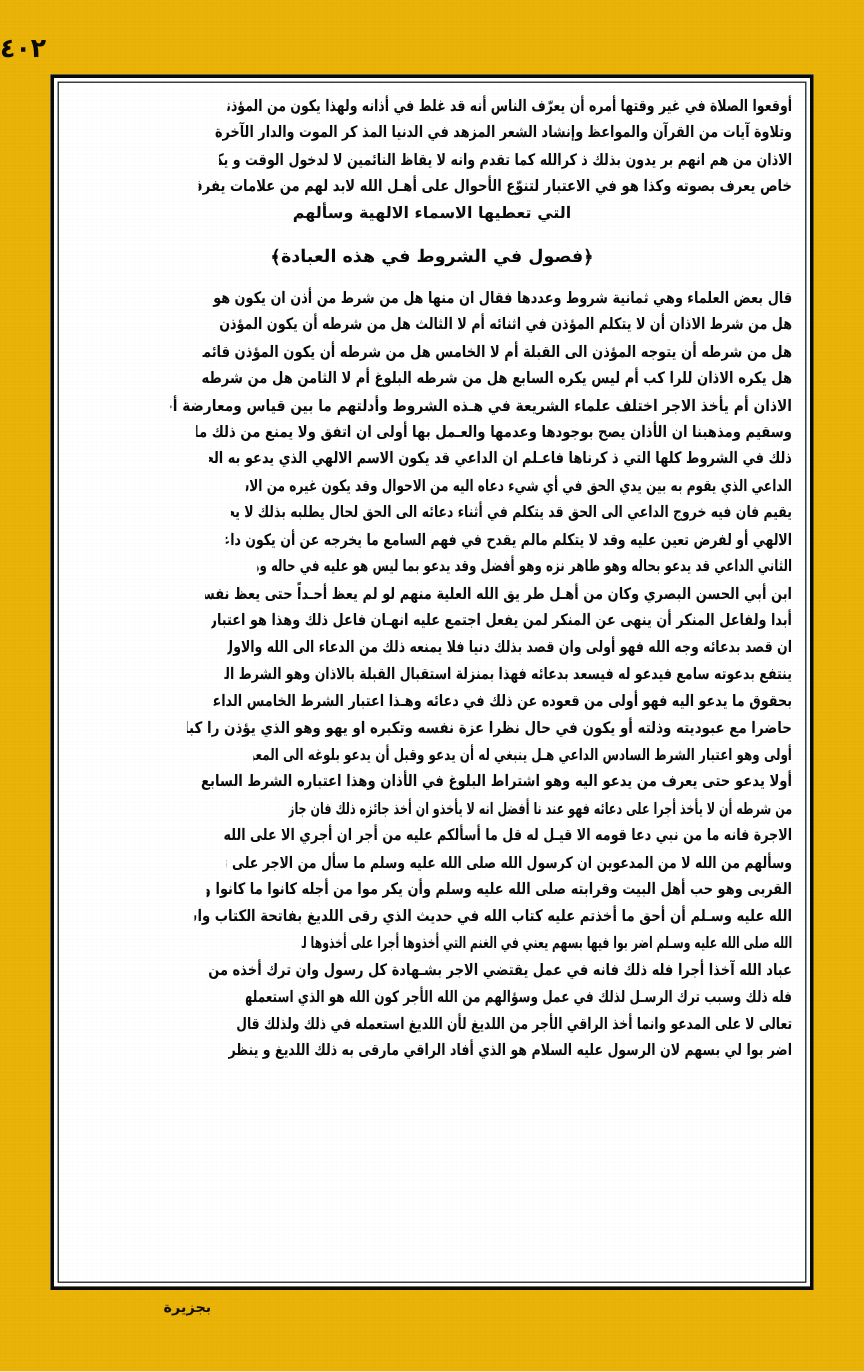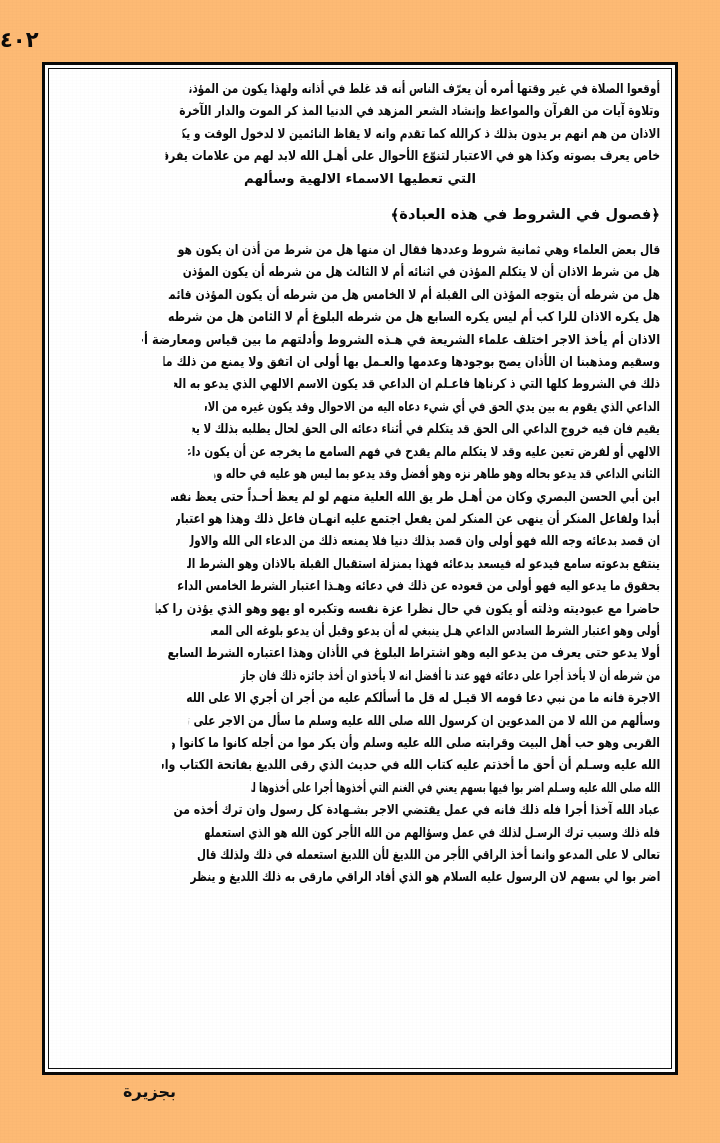--- a/index.html
+++ b/index.html
@@ -7,21 +7,21 @@
     margin: 0;
     padding: 0;
     background: #ffffff;
   }
 
   #page {
     position: relative;
     width: 720px;
     height: 1143px;
     margin: 0 auto;
-    background: #fdba74;
+    background: #eab308;
     overflow: hidden;
     font-family: "DejaVu Sans", sans-serif;
   }
 
   
   .page-number {
     position: absolute;
     top: 28px;
     left: 0;
     width: 620px;
@@ -94,20 +94,21 @@
   .para {
     margin: 0;
     padding: 0;
   }
 
   .gap-small { height: 11px; }
 
   
   .section-heading {
     direction: rtl;
+    text-align: center;
     font-family: "DejaVu Sans", sans-serif;
     font-size: 14.6px;
     line-height: 26px;
     font-weight: 700;
     color: #080808;
     white-space: nowrap;
     letter-spacing: -0.3px;
   }
   .heading-orn {
     font-size: 15px;
@@ -117,21 +118,21 @@
 
   
   .catchword {
     position: absolute;
     top: 1082px;
     left: 0;
     width: 176px;
     text-align: right;
     direction: rtl;
     font-family: "DejaVu Sans", sans-serif;
-    font-size: 16px;
+    font-size: 12px;
     font-weight: 700;
     color: #111111;
     letter-spacing: -0.5px;
   }
 
   
   .scan-noise {
     position: absolute;
     inset: 0;
     pointer-events: none;

